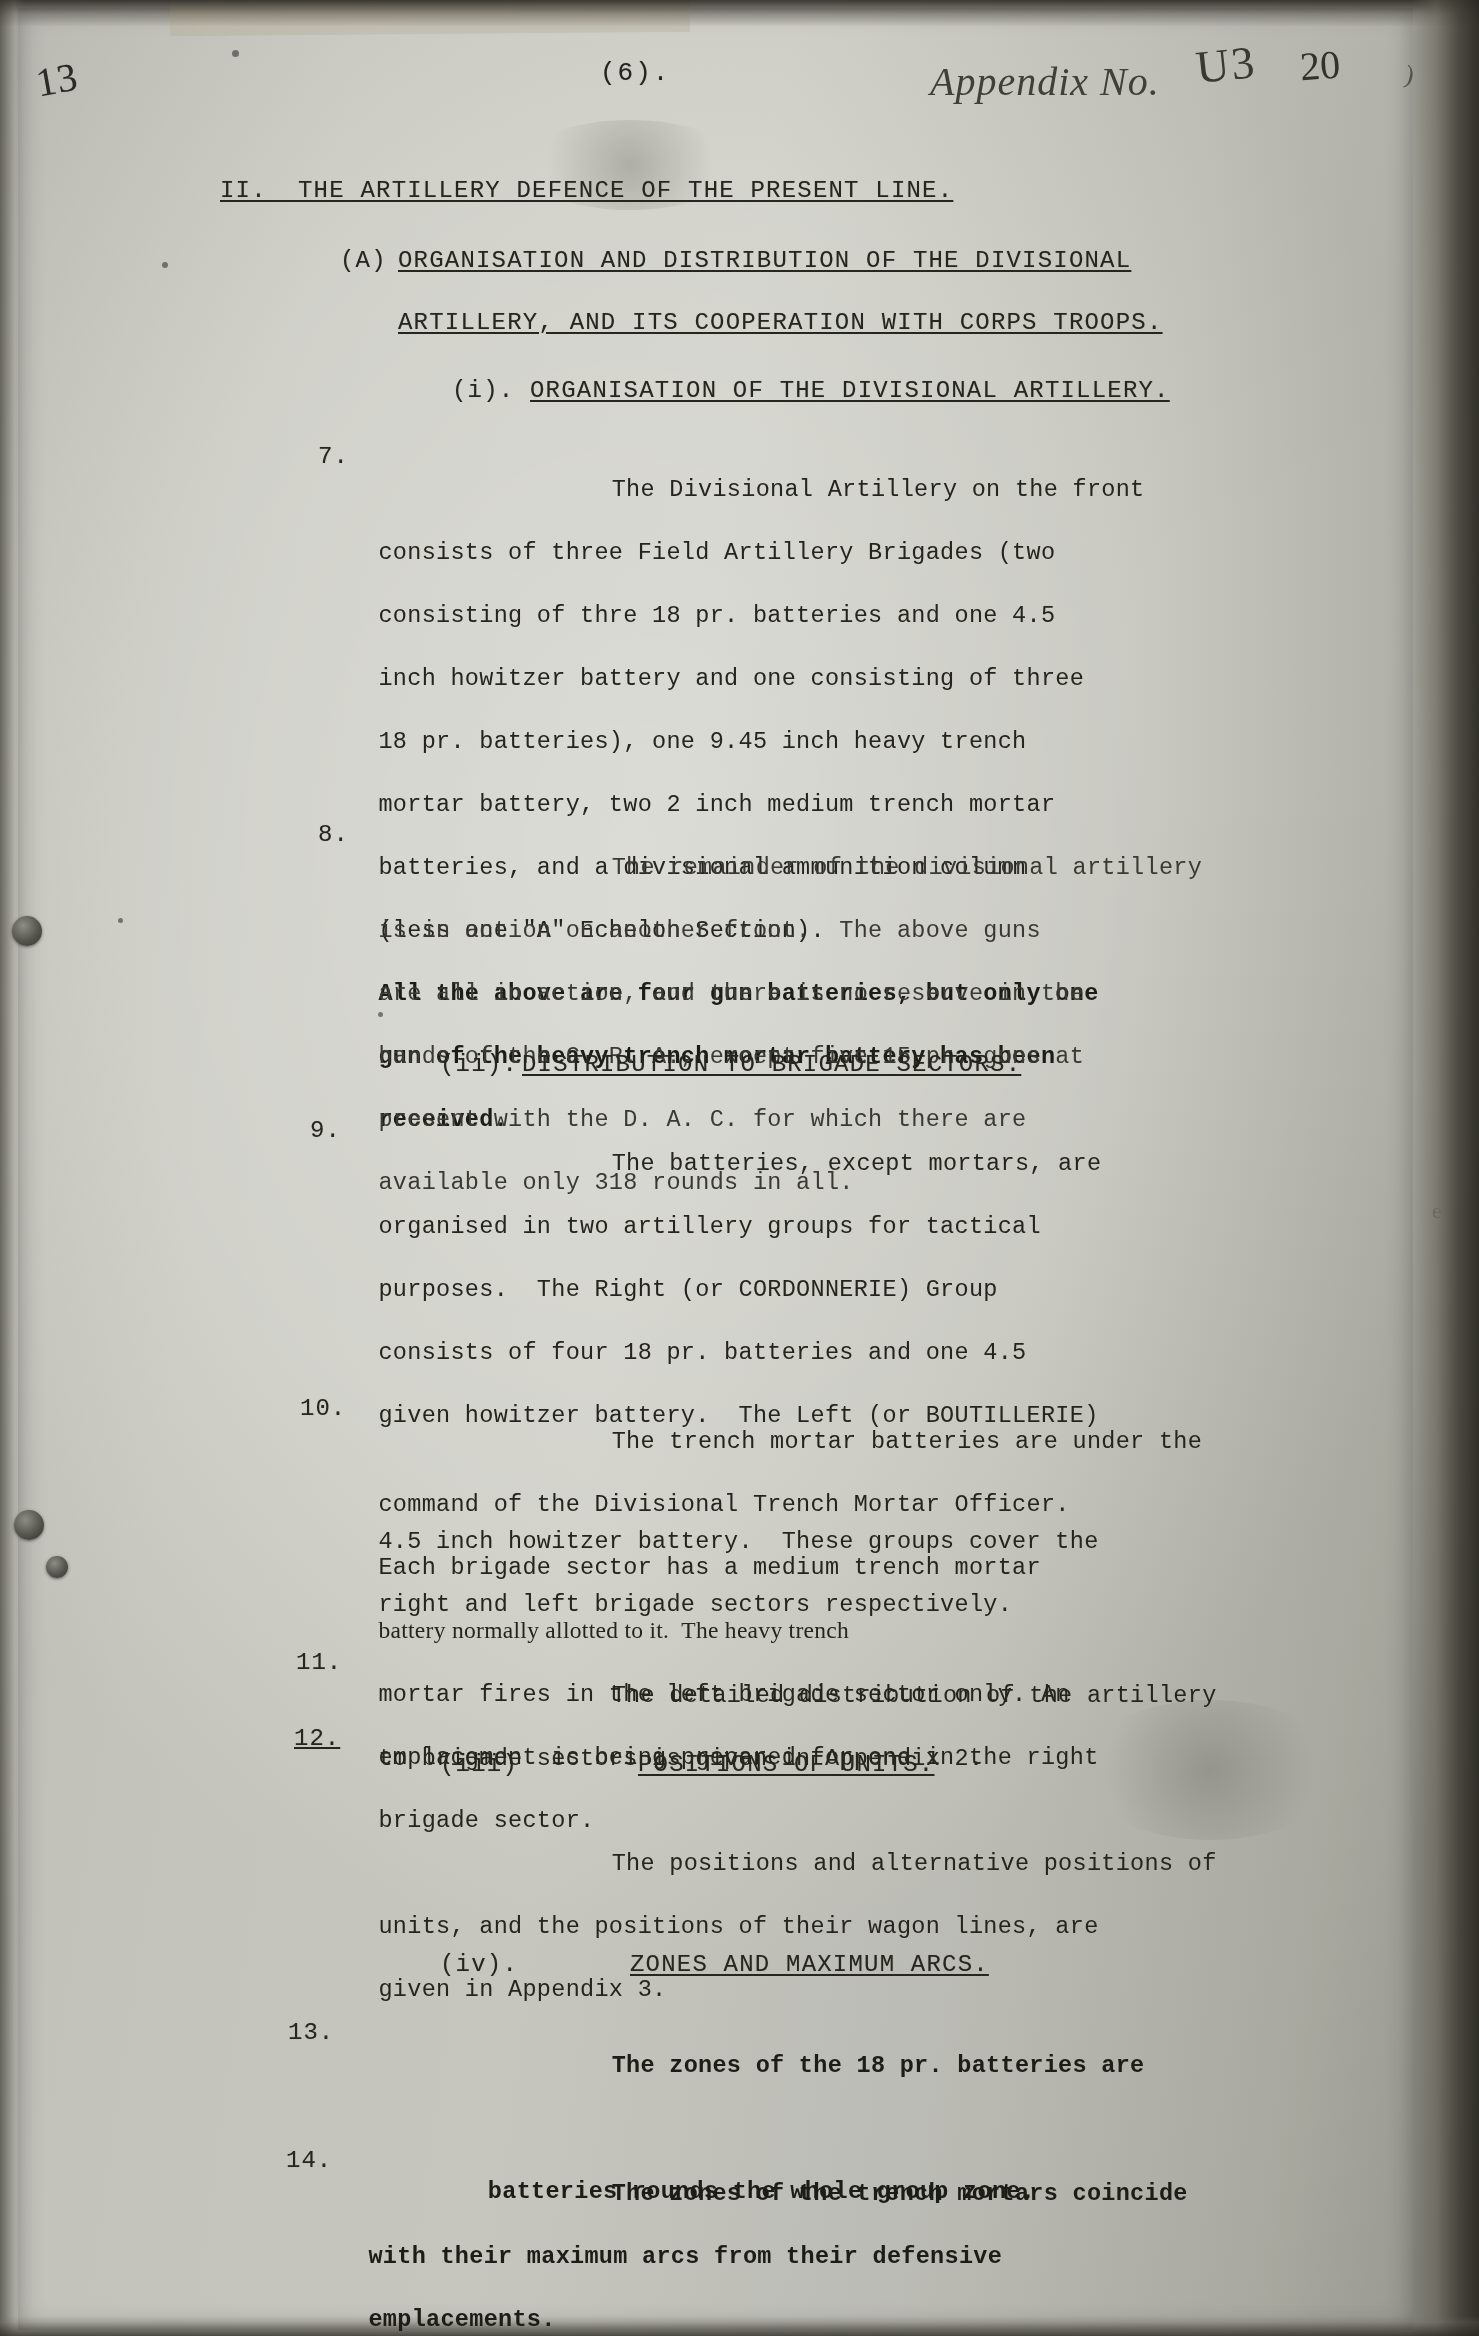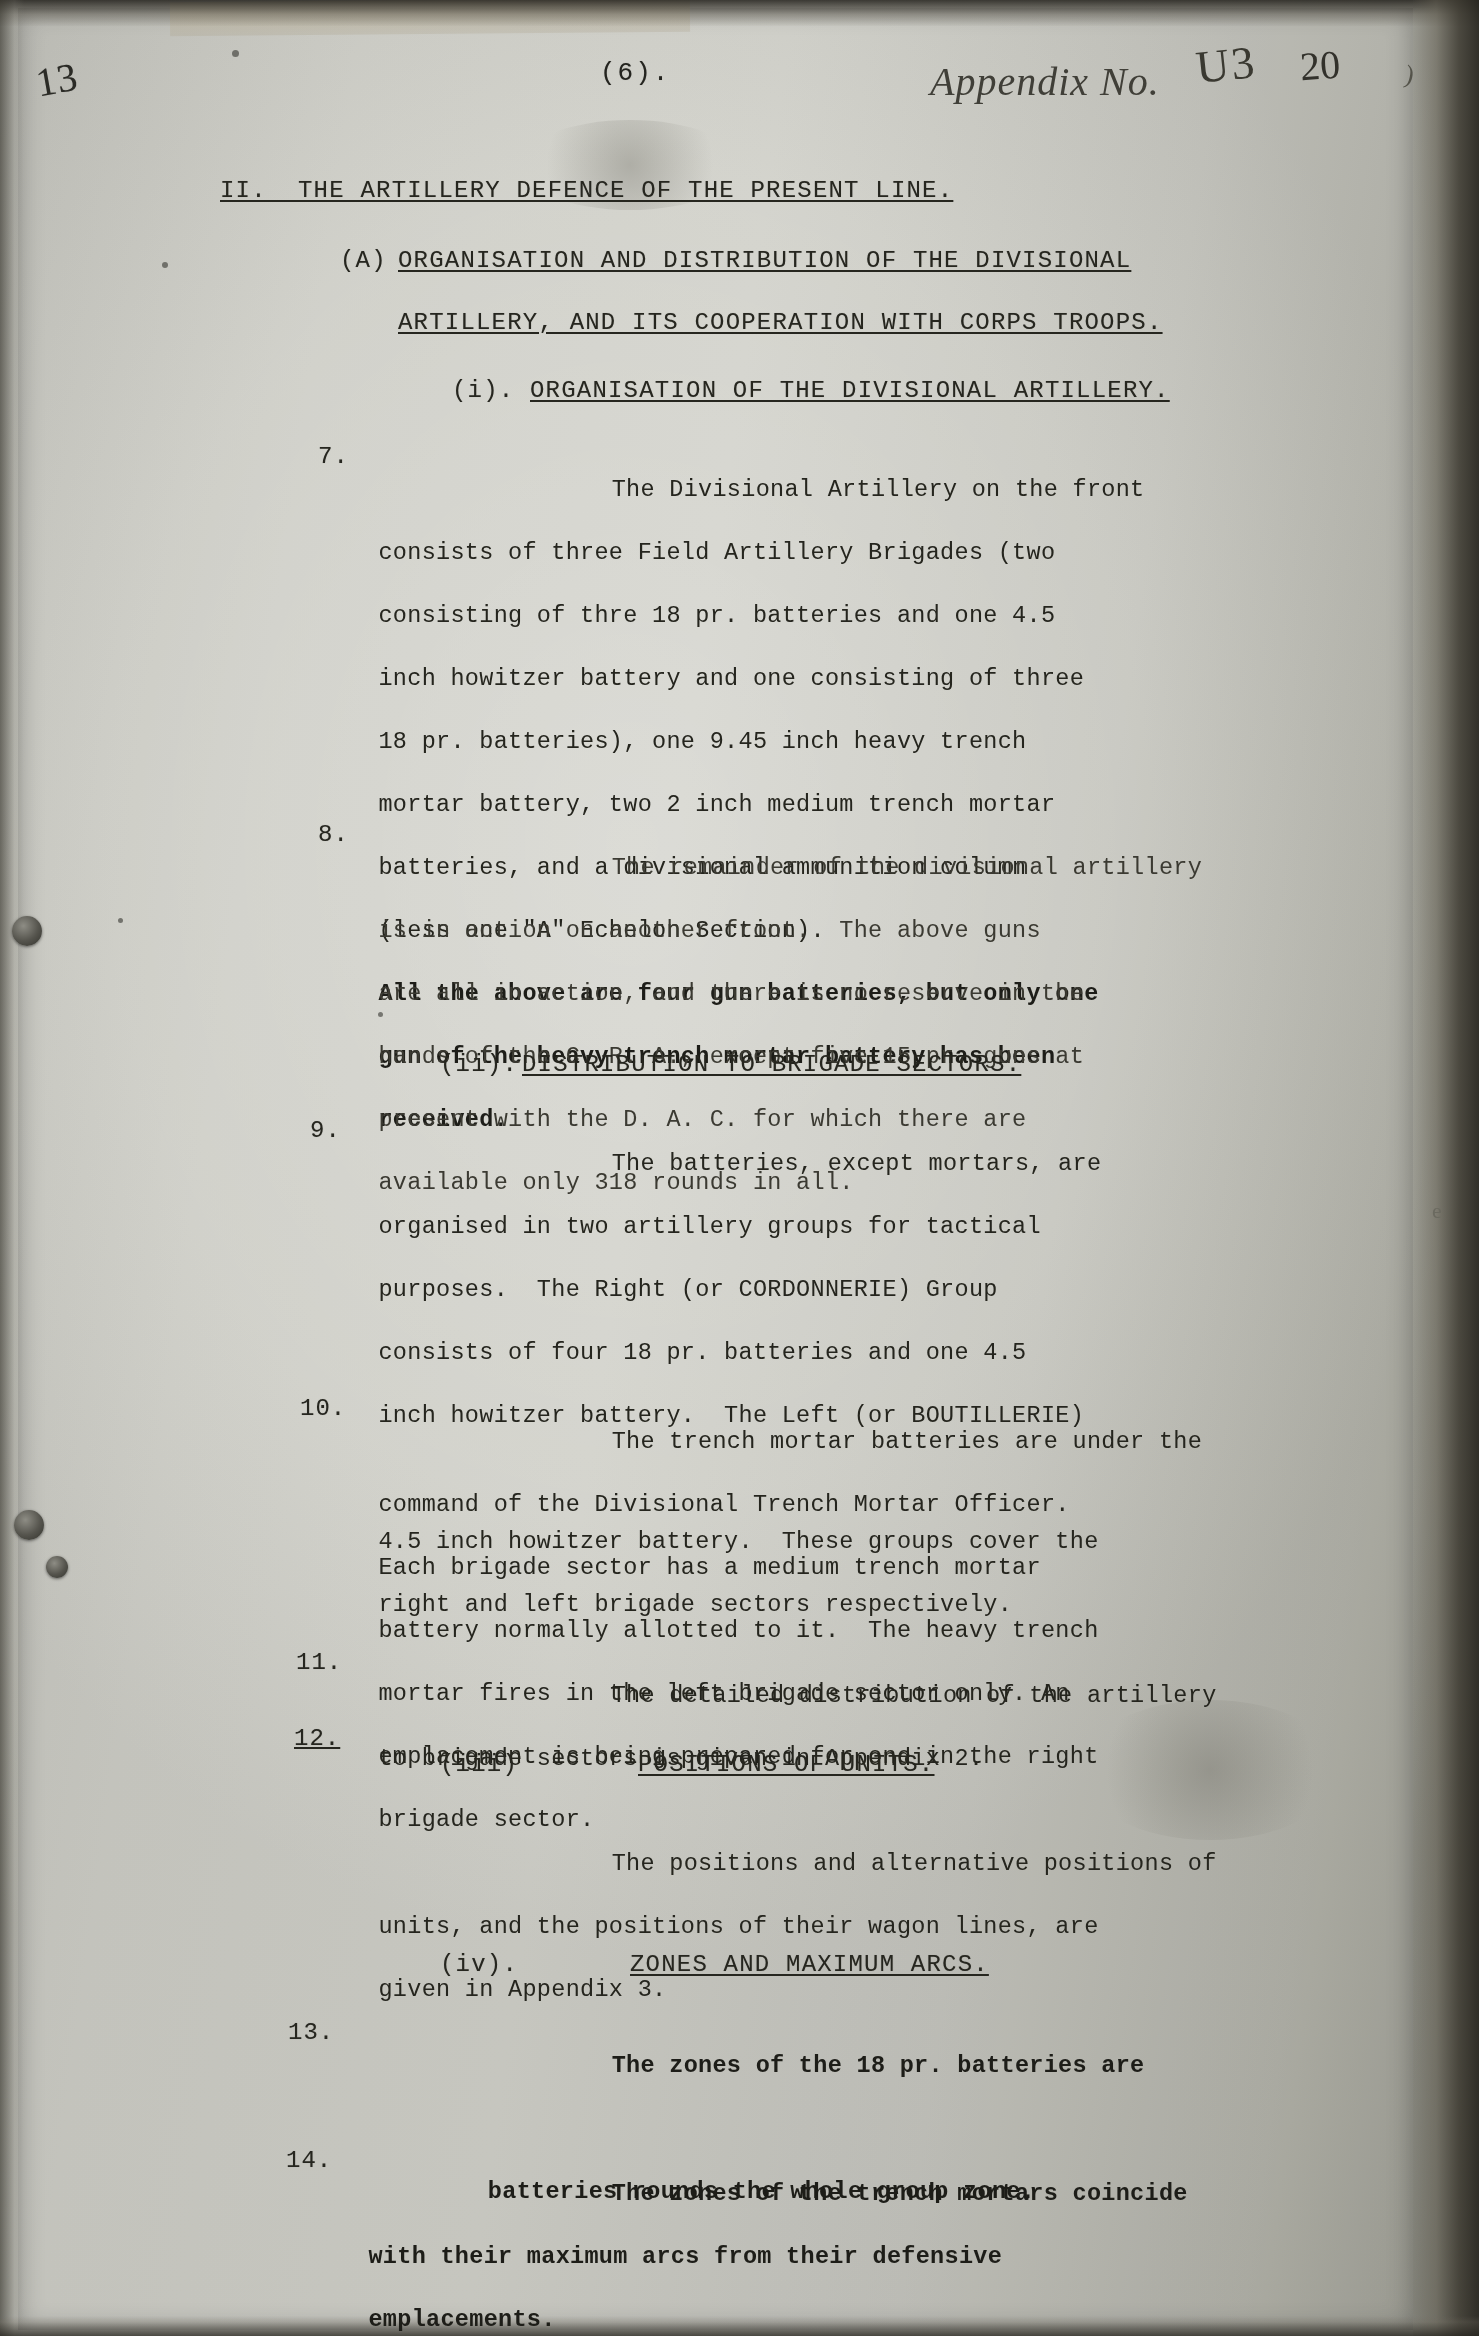--- a/index.html
+++ b/index.html
@@ -253,32 +253,32 @@
 
     <div class="line heading ink" style="left:440px; top:1052px;">(ii).</div>
     <div class="line heading u ink" style="left:522px; top:1052px;">DISTRIBUTION TO BRIGADE SECTORS.</div>
 
     <div class="line para-num ink" style="left:310px; top:1118px;">9.</div>
     <div class="blk" style="left:410px; top:1116px;">
       <span>        The batteries, except mortars, are</span><br>
       <span style="margin-left:-118px; display:inline-block;">organised in two artillery groups for tactical</span><br>
       <span style="margin-left:-118px; display:inline-block;">purposes.  The Right (or CORDONNERIE) Group</span><br>
       <span style="margin-left:-118px; display:inline-block;">consists of four 18 pr. batteries and one 4.5</span><br>
-      <span style="margin-left:-118px; display:inline-block;">inch howitzer battery.  The Left (or BOUTILLERIE)</span><br>
+      <span style="margin-left:-118px; display:inline-block;">given howitzer battery.  The Left (or BOUTILLERIE)</span><br>
       <br>
       <span style="margin-left:-118px; display:inline-block;">4.5 inch howitzer battery.  These groups cover the</span><br>
       <span style="margin-left:-118px; display:inline-block;">right and left brigade sectors respectively.</span>
     </div>
 
     <div class="line para-num ink" style="left:300px; top:1396px;">10.</div>
     <div class="blk" style="left:410px; top:1394px;">
       <span>        The trench mortar batteries are under the</span><br>
       <span style="margin-left:-118px; display:inline-block;">command of the Divisional Trench Mortar Officer.</span><br>
       <span style="margin-left:-118px; display:inline-block;">Each brigade sector has a medium trench mortar</span><br>
-      <span style="margin-left:-118px; display:inline-block;">battery normally allotted to it.  The heavy trench</span><br>
+      <span style="margin-left:-118px; display:inline-block;font-family:Liberation Serif, serif;">battery normally allotted to it.  The heavy trench</span><br>
       <span style="margin-left:-118px; display:inline-block;">mortar fires in the left brigade sector only. An</span><br>
       <span style="margin-left:-118px; display:inline-block;">emplacement is being prepared for one in the right</span><br>
       <span style="margin-left:-118px; display:inline-block;">brigade sector.</span>
     </div>
 
     <div class="line para-num ink" style="left:296px; top:1650px;">11.</div>
     <div class="blk" style="left:410px; top:1648px;">
       <span>        The detailed distribution of the artillery</span><br>
       <span style="margin-left:-118px; display:inline-block;">to brigade sectors is given in Appendix 2.</span>
     </div>

